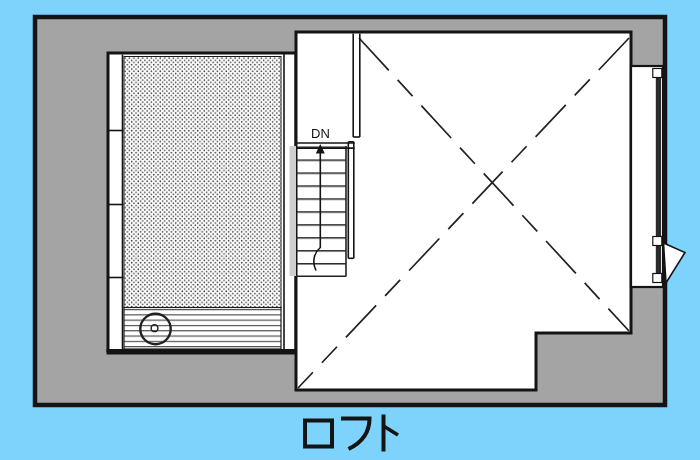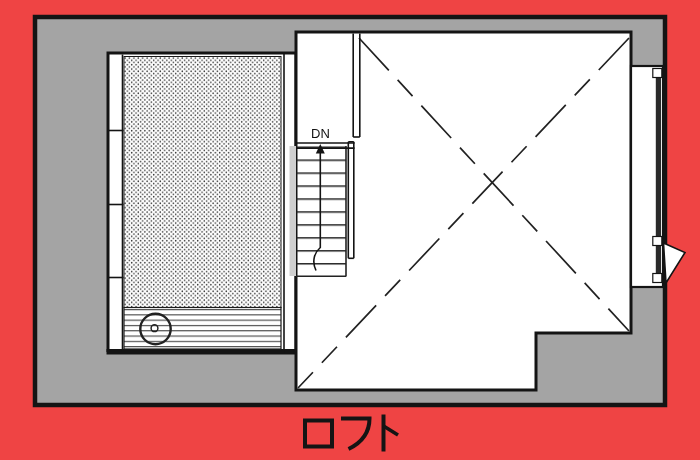--- a/index.html
+++ b/index.html
@@ -1,16 +1,16 @@
 <!DOCTYPE html>
 <html><head>
 <meta charset="utf-8">
 <style>
   html,body{margin:0;padding:0;background:#fff;}
-  .canvas{position:relative;width:700px;height:460px;background:#ef4444;overflow:hidden;
+  .canvas{position:relative;width:700px;height:460px;background:#7dd3fc;overflow:hidden;
           font-family:"Liberation Sans", sans-serif;}
   .plan-svg{position:absolute;left:0;top:0;}
   .sr-only{position:absolute;width:1px;height:1px;overflow:hidden;clip:rect(0 0 0 0);white-space:nowrap;}
   text{font-family:"Liberation Sans", sans-serif;}
 </style>
 </head>
 <body>
 
 <div class="canvas">
   <span class="sr-only">ロフト</span>

